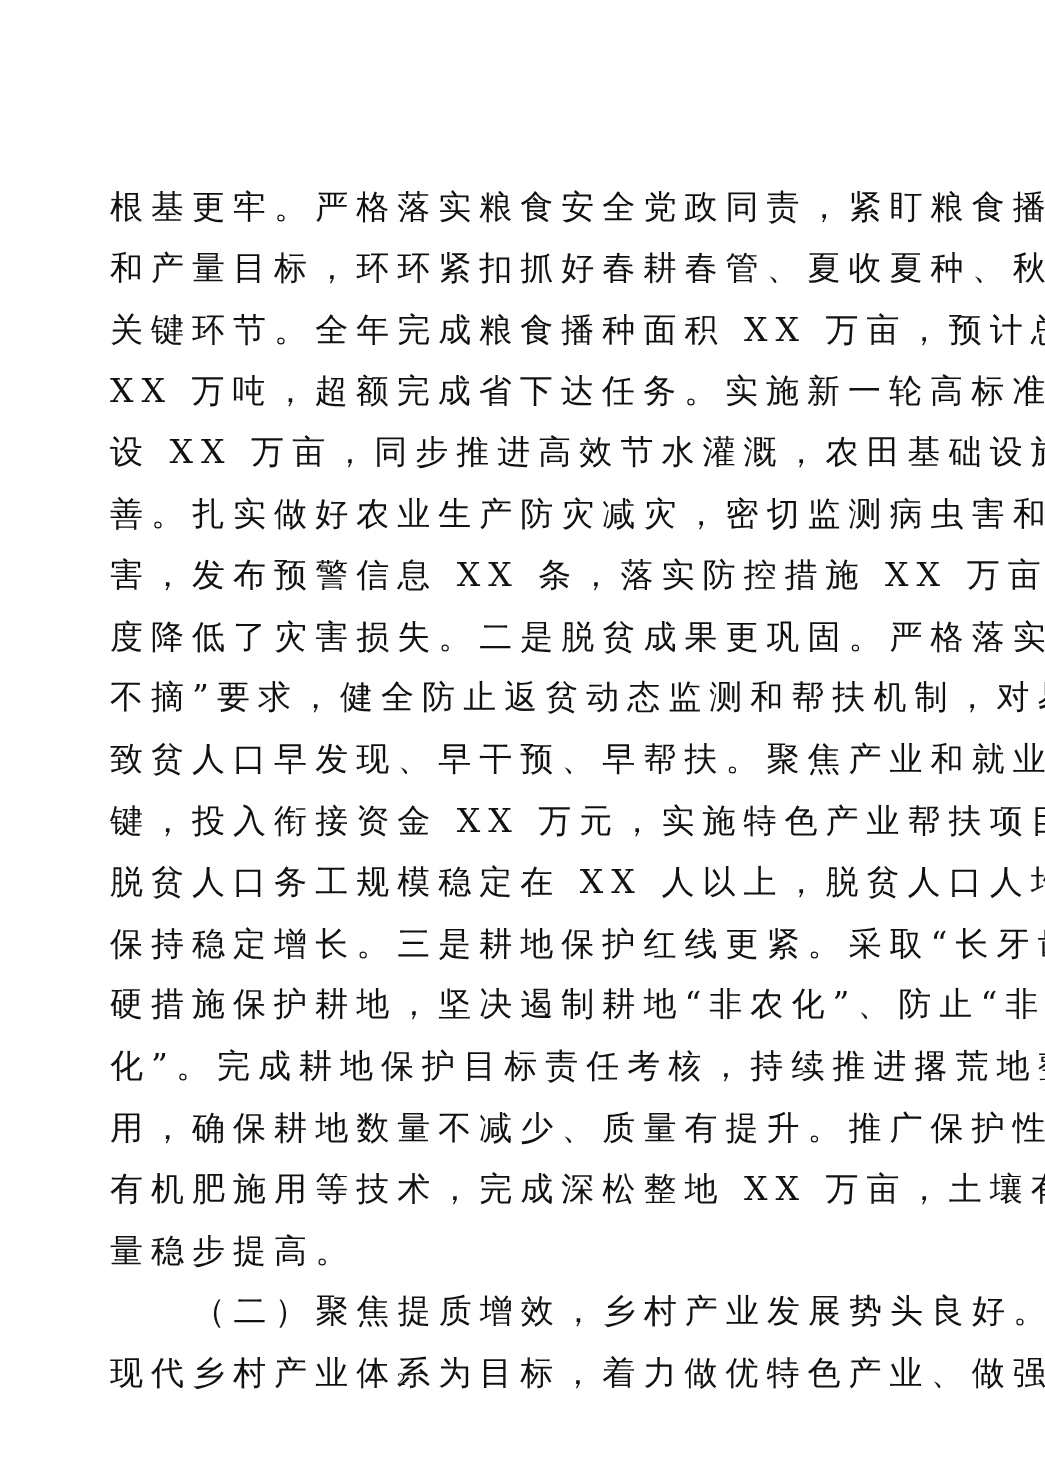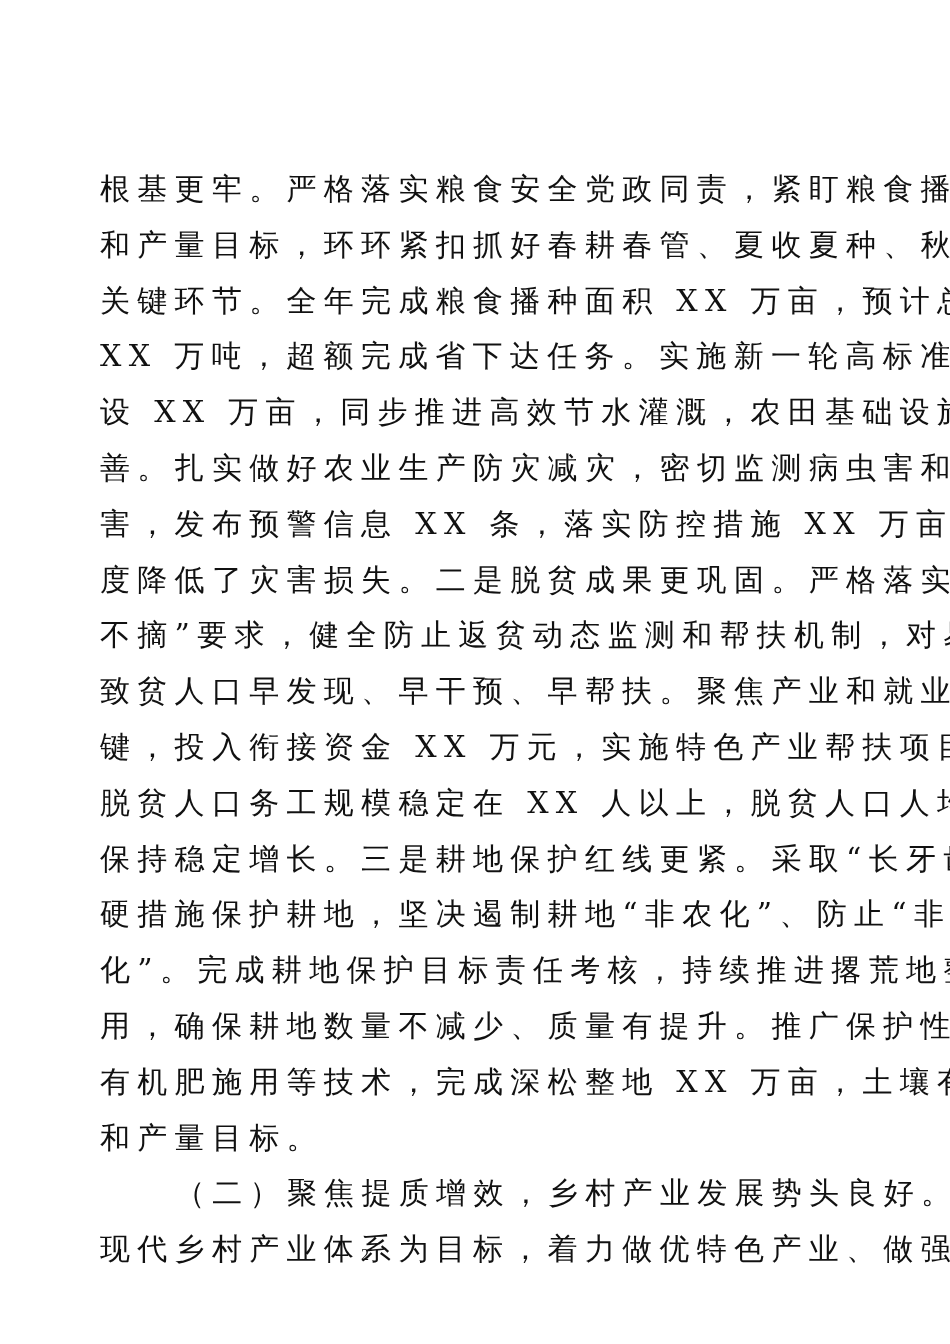--- a/index.html
+++ b/index.html
@@ -74,21 +74,21 @@
       <div class="line">度降低了灾害损失。二是脱贫成果更巩固。严格落实“四个</div>
       <div class="line">不摘”要求，健全防止返贫动态监测和帮扶机制，对易返贫</div>
       <div class="line">致贫人口早发现、早干预、早帮扶。聚焦产业和就业两个关</div>
       <div class="line">键，投入衔接资金 XX 万元，实施特色产业帮扶项目 XX 个，</div>
       <div class="line">脱贫人口务工规模稳定在 XX 人以上，脱贫人口人均纯收入</div>
       <div class="line">保持稳定增长。三是耕地保护红线更紧。采取“长牙齿”的</div>
       <div class="line">硬措施保护耕地，坚决遏制耕地“非农化”、防止“非粮</div>
       <div class="line">化”。完成耕地保护目标责任考核，持续推进撂荒地整治利</div>
       <div class="line">用，确保耕地数量不减少、质量有提升。推广保护性耕作、</div>
       <div class="line">有机肥施用等技术，完成深松整地 XX 万亩，土壤有机质含</div>
-      <div class="line last">和产量目标。</div>
+      <div class="line last">量稳步提高。</div>
     </div>
 
     <div class="paragraph">
       <div class="line indent">（二）聚焦提质增效，乡村产业发展势头良好。以构建</div>
       <div class="line">现代乡村产业体系为目标，着力做优特色产业、做强经营主</div>
     </div>
   </div>
 
   <div class="page-number">2</div>
 </div>

